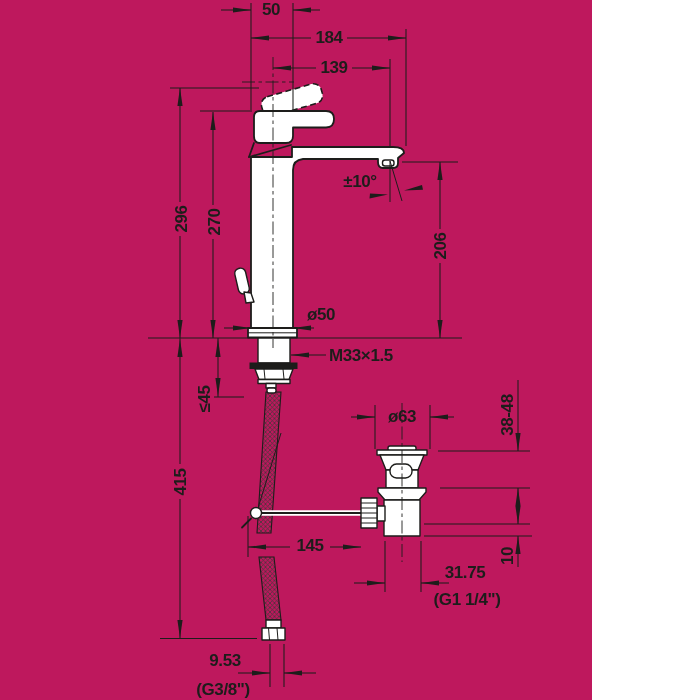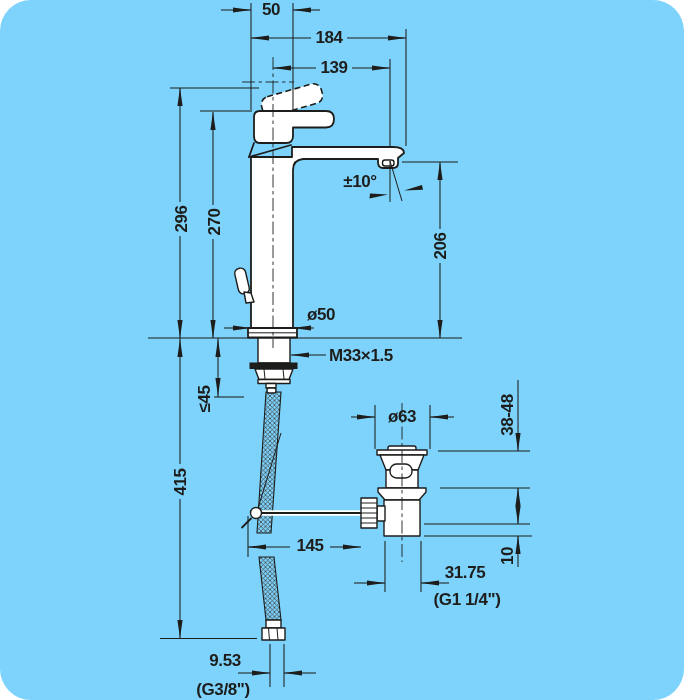--- a/index.html
+++ b/index.html
@@ -1,16 +1,16 @@
 <!DOCTYPE html>
 <html><head>
 <meta charset="utf-8">
 <style>
   html,body{margin:0;padding:0;background:#ffffff;}
-  .stage{position:relative;width:684px;height:700px;background:#7dd3fc;overflow:hidden;border-radius:31px;}
+  .stage{position:relative;width:592px;height:700px;background:#be185d;overflow:hidden;}
   svg{display:block;}
   .o{fill:#fff;stroke:#1d1d1b;stroke-width:1.8;stroke-linejoin:round;stroke-linecap:round;}
   .o2{fill:#fff;stroke:#1d1d1b;stroke-width:1.4;stroke-linejoin:round;}
   .ln{stroke:#1d1d1b;stroke-width:1.8;fill:none;stroke-linecap:round;}
   .t{stroke:#1d1d1b;stroke-width:1.05;fill:none;}
   .w1{stroke:#1d1d1b;stroke-width:1;fill:none;}
   .ar{fill:#1d1d1b;stroke:none;}
   .cl{stroke:#1d1d1b;stroke-width:.9;fill:none;stroke-dasharray:13 3.5 3.5 3.5;}
   .hd{stroke:#1d1d1b;stroke-width:1.6;fill:#fff;stroke-dasharray:6 3.5;stroke-linejoin:round;}
   .dk{fill:#1d1d1b;stroke:#1d1d1b;stroke-width:1;}

